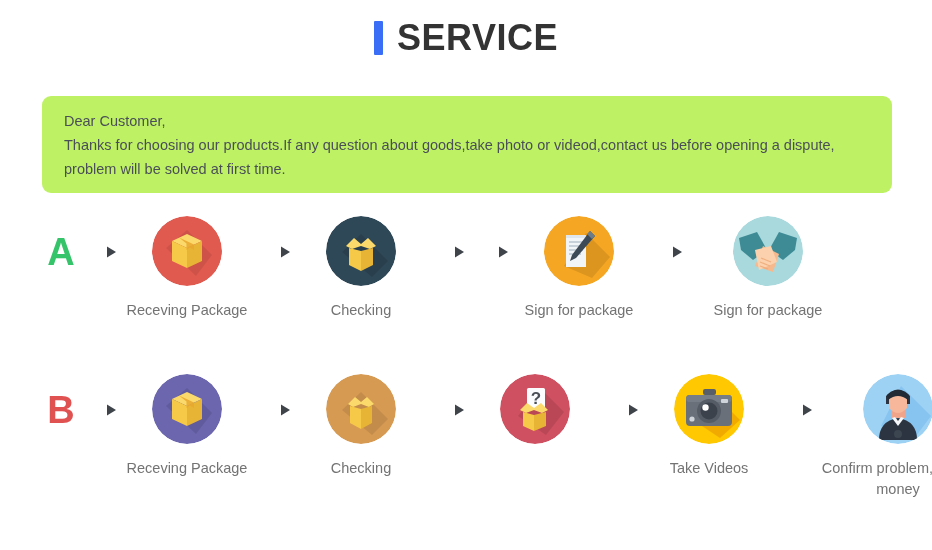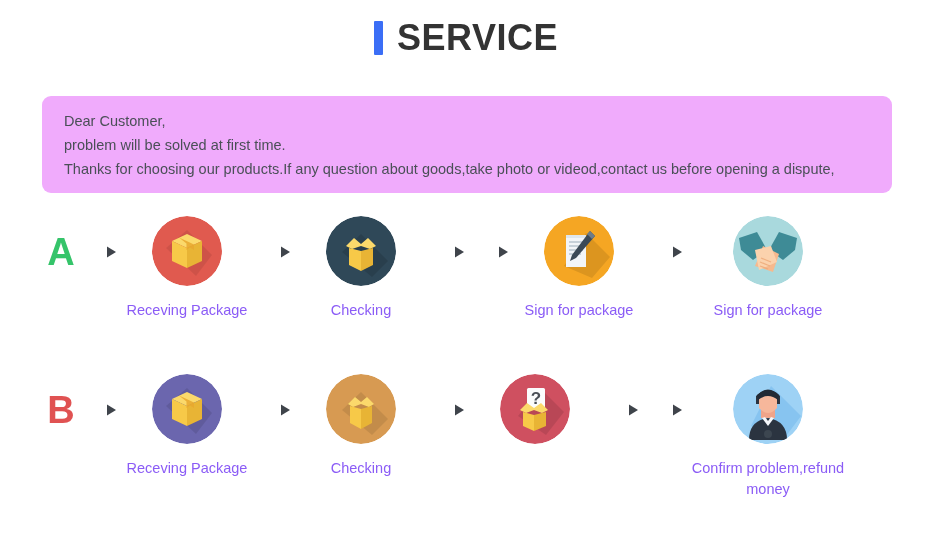--- a/index.html
+++ b/index.html
@@ -42,21 +42,21 @@
   }
 
   
   .notice {
     position: absolute;
     left: 42px;
     top: 96px;
     width: 850px;
     height: 97px;
     box-sizing: border-box;
-    background: #f0abfc;
+    background: #bef264;
     border-radius: 9px;
     padding: 13px 22px 0 22px;
   }
   .notice p {
     margin: 0 0 0 0;
     font-size: 14.5px;
     line-height: 24px;
     color: #4a4f57;
     white-space: nowrap;
   }
@@ -111,37 +111,37 @@
     position: relative;
     overflow: hidden;
     flex: 0 0 auto;
   }
   .circle svg { display: block; width: 70px; height: 70px; }
 
   .step-label {
     margin-top: 14px;
     font-size: 14.5px;
     line-height: 21px;
-    color: #8b5cf6;
+    color: #737373;
     text-align: center;
     max-width: 158px;
   }
 </style>
 </head>
 <body>
 
 <div class="title-wrap">
   <span class="title-bar"></span>
   <span class="title-text">SERVICE</span>
 </div>
 
 <div class="notice">
   <p>Dear Customer,</p>
+  <p>Thanks for choosing our products.If any question about goods,take photo or videod,contact us before opening a dispute,</p>
   <p>problem will be solved at first time.</p>
-  <p>Thanks for choosing our products.If any question about goods,take photo or videod,contact us before opening a dispute,</p>
 </div>
 
 <div class="row" id="row-a">
   <div class="row-letter letter-a">A</div>
 
   <div class="arrow">
     <svg viewBox="0 0 34 14" width="34" height="14">
         <defs>
           <linearGradient id="ag1" x1="0" y1="0" x2="1" y2="0">
             <stop offset="0" stop-color="#8a8f96"></stop>
@@ -313,20 +313,37 @@
     </div>
   </div>
 
   <div class="arrow">
     <svg viewBox="0 0 34 14" width="34" height="14">
         <path d="M0 7 H25" stroke="url(#ag1)" stroke-width="2.2" fill="none"></path>
         <path d="M24 1.5 L33 7 L24 12.5 Z" fill="#3f444b"></path>
       </svg>
   </div>
 
+  <div class="step">
+    <div class="circle">
+      <svg viewBox="0 0 70 70">
+          <circle cx="35" cy="35" r="35" fill="#ffc800"></circle>
+          <path d="M36 16 L66 46 L46 64 L16 44 Z" fill="#e59400" opacity="0.55"></path>
+          <rect x="29" y="15" width="13" height="6" rx="2" fill="#595f68"></rect>
+          <rect x="12" y="21" width="46" height="31" rx="4" fill="#6a707a"></rect>
+          <rect x="12" y="21" width="46" height="7" rx="3.5" fill="#777d87"></rect>
+          <circle cx="35" cy="37" r="12" fill="#565c66"></circle>
+          <circle cx="35" cy="37" r="8.5" fill="#3c424b"></circle>
+          <circle cx="31.5" cy="33.5" r="3.2" fill="#ffffff"></circle>
+          <circle cx="18" cy="45" r="2.6" fill="#cfd4da"></circle>
+          <rect x="47" y="25" width="7" height="4" rx="1" fill="#cfd4da"></rect>
+        </svg>
+    </div>
+    <div class="step-label">Take Videos</div>
+  </div>
 
   <div class="arrow">
     <svg viewBox="0 0 34 14" width="34" height="14">
         <path d="M0 7 H25" stroke="url(#ag1)" stroke-width="2.2" fill="none"></path>
         <path d="M24 1.5 L33 7 L24 12.5 Z" fill="#3f444b"></path>
       </svg>
   </div>
 
   <div class="step wide">
     <div class="circle">

